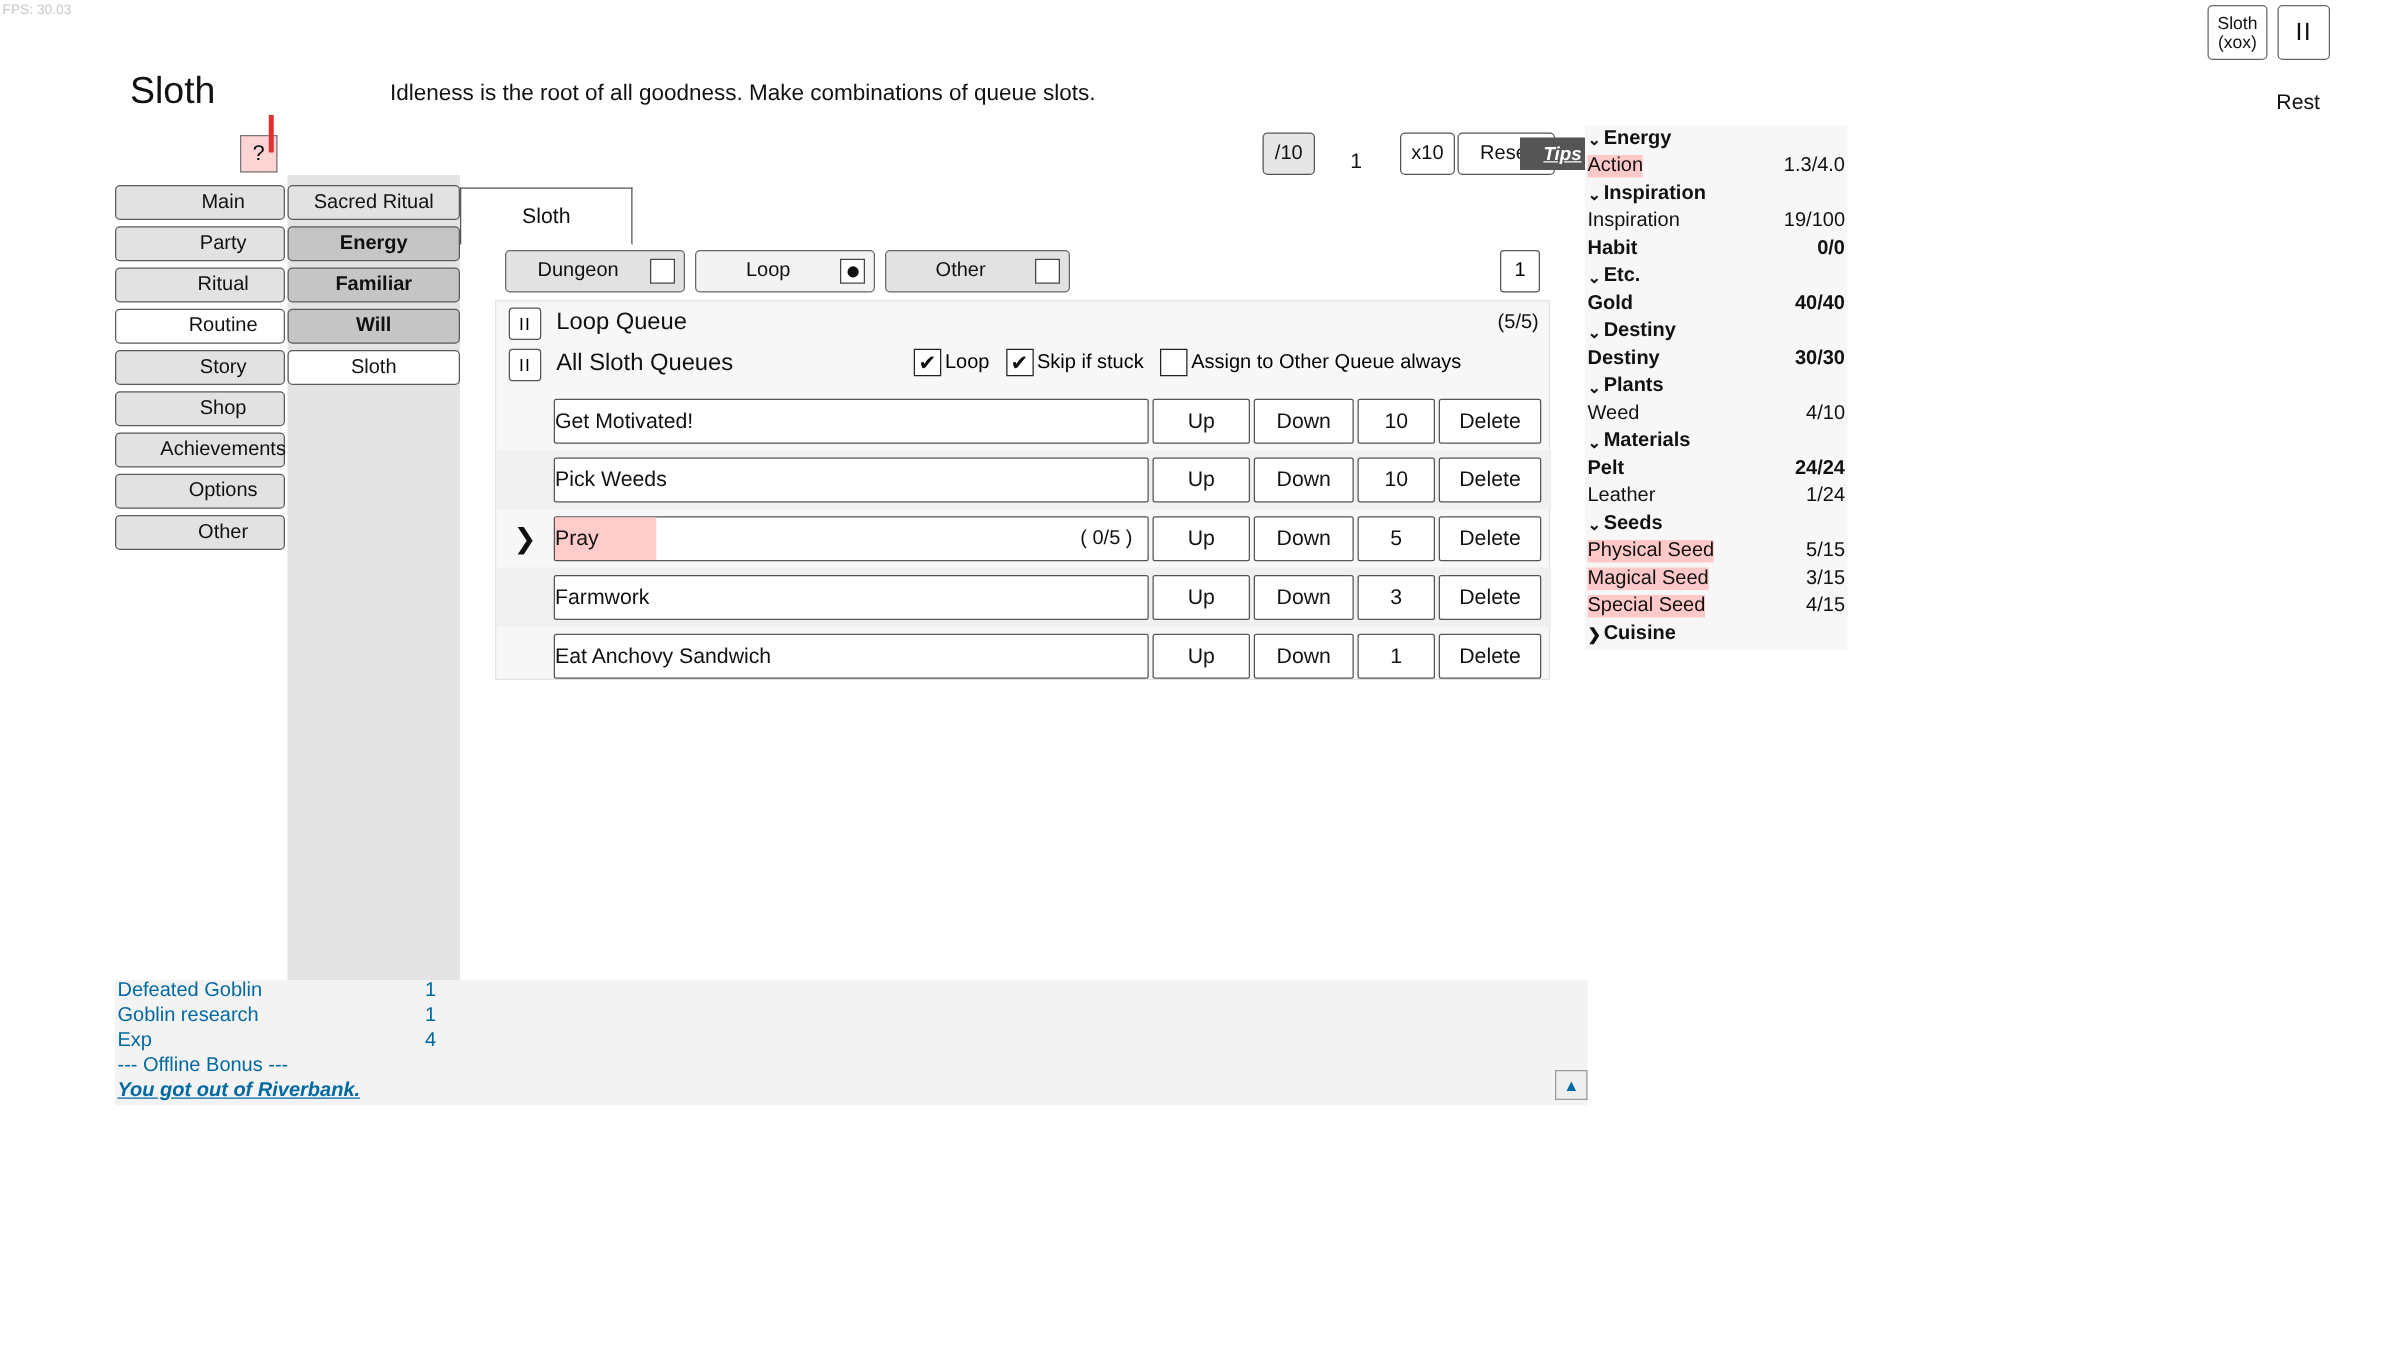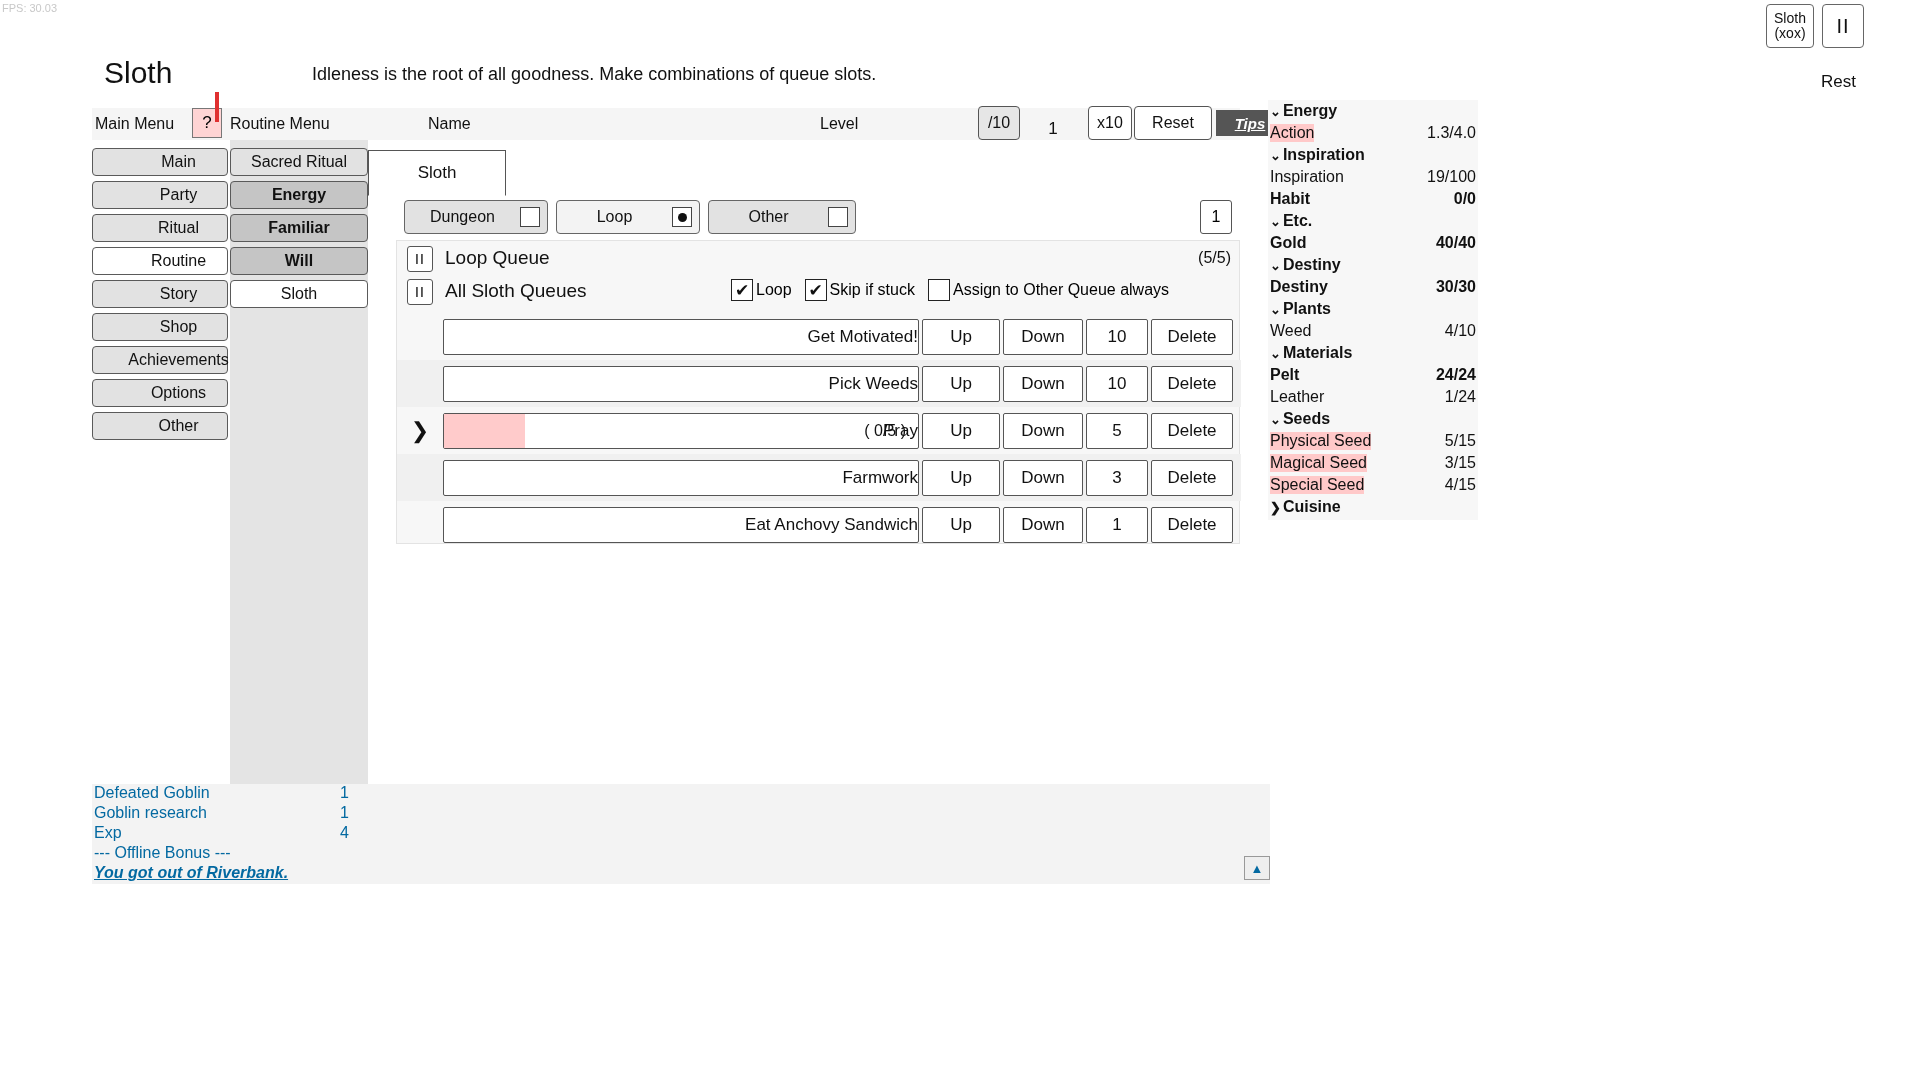--- a/index.html
+++ b/index.html
@@ -55,21 +55,21 @@
   .qmark {
     position: absolute; left: 192px; top: 108px;
     width: 30px; height: 30px; border: 1px solid #777; background: #ffd4d4;
     display: flex; align-items: center; justify-content: center; font-size: 17px;
   }
   .red-bar { position: absolute; width: 4px; background: #e03030; }
 
   .hdr-btn {
     position: absolute; border: 1px solid #555; background: #fff;
     border-radius: 4px; display: flex; align-items: center; justify-content: center;
-    font-size: 16px; color: #111; height: 34px;
+    font-size: 16px; color: #111; height: 34px; margin-left: 32px;
   }
   .hdr-slash10 { left: 978px; top: 106px; width: 42px; background: #e6e6e6; }
   .hdr-count   { left: 1038px; top: 112px; border: none; background: transparent; font-size: 17px; width: 30px; }
   .hdr-x10     { left: 1088px; top: 106px; width: 44px; }
   .hdr-reset   { left: 1134px; top: 106px; width: 78px; }
   .hdr-tips {
     position: absolute; left: 1216px; top: 110px; width: 68px; height: 26px;
     background: #555; color: #fff; font-style: italic; font-weight: bold;
     display: flex; align-items: center; justify-content: center; font-size: 15px;
     text-decoration: underline;
@@ -150,21 +150,21 @@
   .optrow .txt { margin-right: 10px; }
 
   .slot {
     position: absolute; left: 0px; width: 844px; height: 47px;
     display: flex; align-items: center;
   }
   .slot.alt { background: #f0f0f0; }
   .slot .arrow { width: 46px; text-align: center; font-size: 22px; color: #111; }
   .slot .namebox {
     position: relative; width: 476px; height: 36px; border: 1px solid #555;
-    background: #fff; display: flex; align-items: center; justify-content: flex-end;
+    background: #fff; display: flex; align-items: center; justify-content: flex-start;
     font-size: 17px; color: #111; border-radius: 2px;
   }
   .slot .namebox .fill {
     position: absolute; left: 0; top: 0; bottom: 0; background: #ffcbcb;
   }
   .slot .namebox .nm { position: relative; z-index: 2; }
   .slot .namebox .prog { position: absolute; right: 12px; z-index: 2; font-size: 16px; }
   .slot .b {
     height: 36px; border: 1px solid #555; background: #fff; border-radius: 2px;
     display: flex; align-items: center; justify-content: center; font-size: 17px;
@@ -214,26 +214,20 @@
       <div>Sloth</div>
       <div>(xox)</div>
     </div>
     <div class="btn-box pause-big">II</div>
   </div>
 
   <div class="title">Sloth</div>
   <div class="subtitle">Idleness is the root of all goodness. Make combinations of queue slots.</div>
   <div class="rest-label">Rest</div>
 
-  <div class="menubar">
-    <div class="lbl lbl-main">Main Menu</div>
-    <div class="lbl lbl-routine">Routine Menu</div>
-    <div class="lbl lbl-name">Name</div>
-    <div class="lbl lbl-level">Level</div>
-  </div>
   <div class="qmark">?</div>
   <div class="red-bar" style="left:215px; top:92px; height:30px;"></div>
   <div class="red-bar" style="left:218px; top:348px; height:22px;"></div>
   <div class="red-bar" style="left:218px; top:414px; height:22px;"></div>
 
   <div class="hdr-btn hdr-slash10">/10</div>
   <div class="hdr-btn hdr-count">1</div>
   <div class="hdr-btn hdr-x10">x10</div>
   <div class="hdr-btn hdr-reset">Reset</div>
   <div class="hdr-tips">Tips</div>

